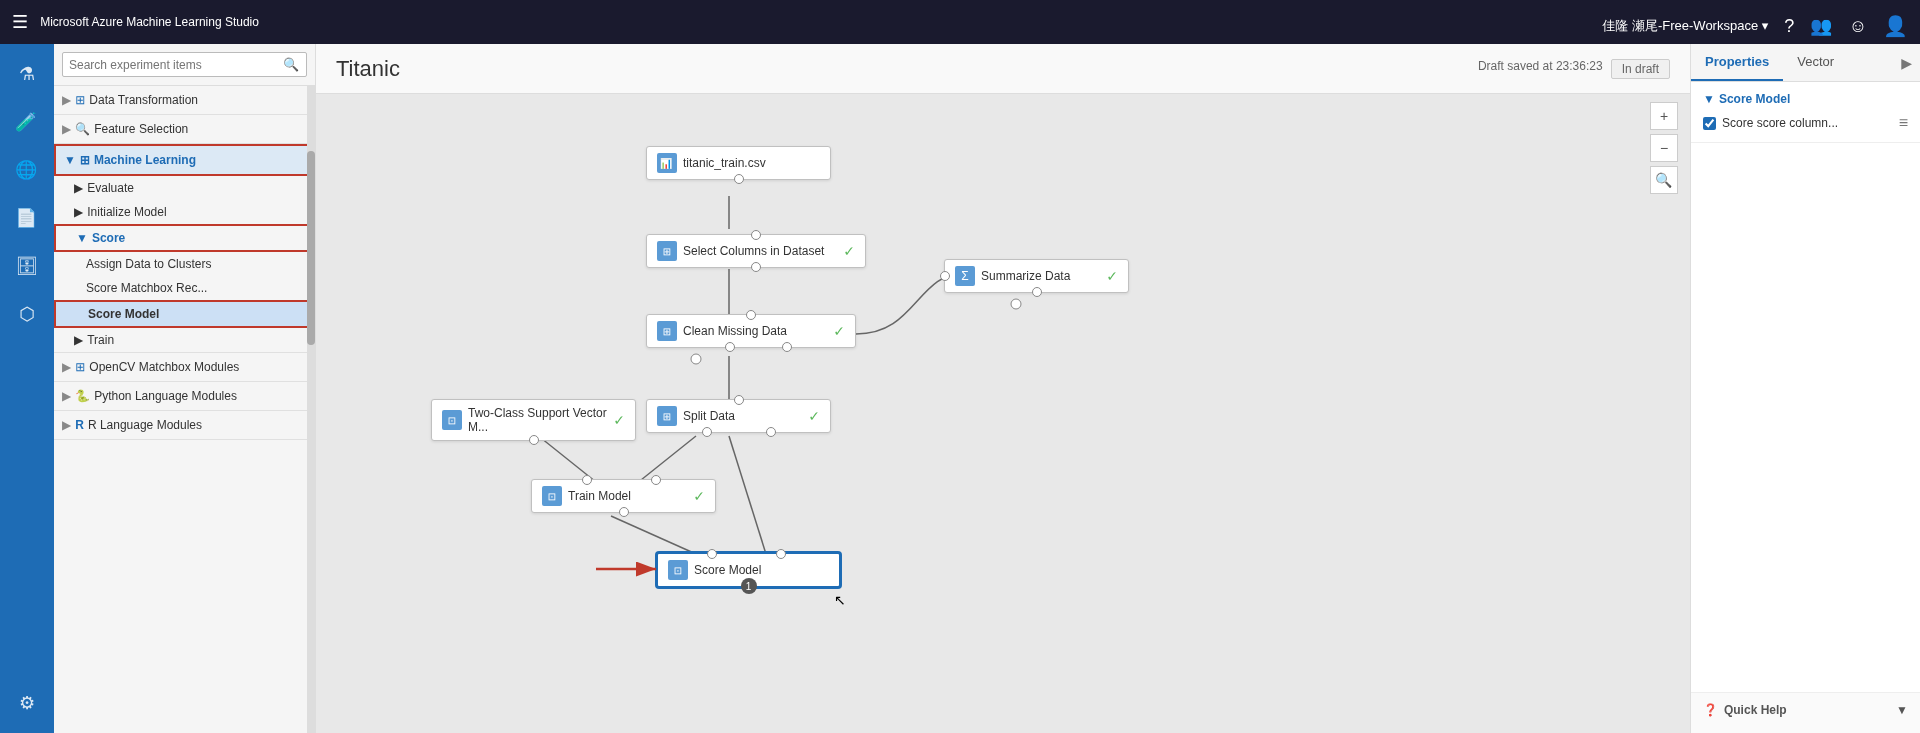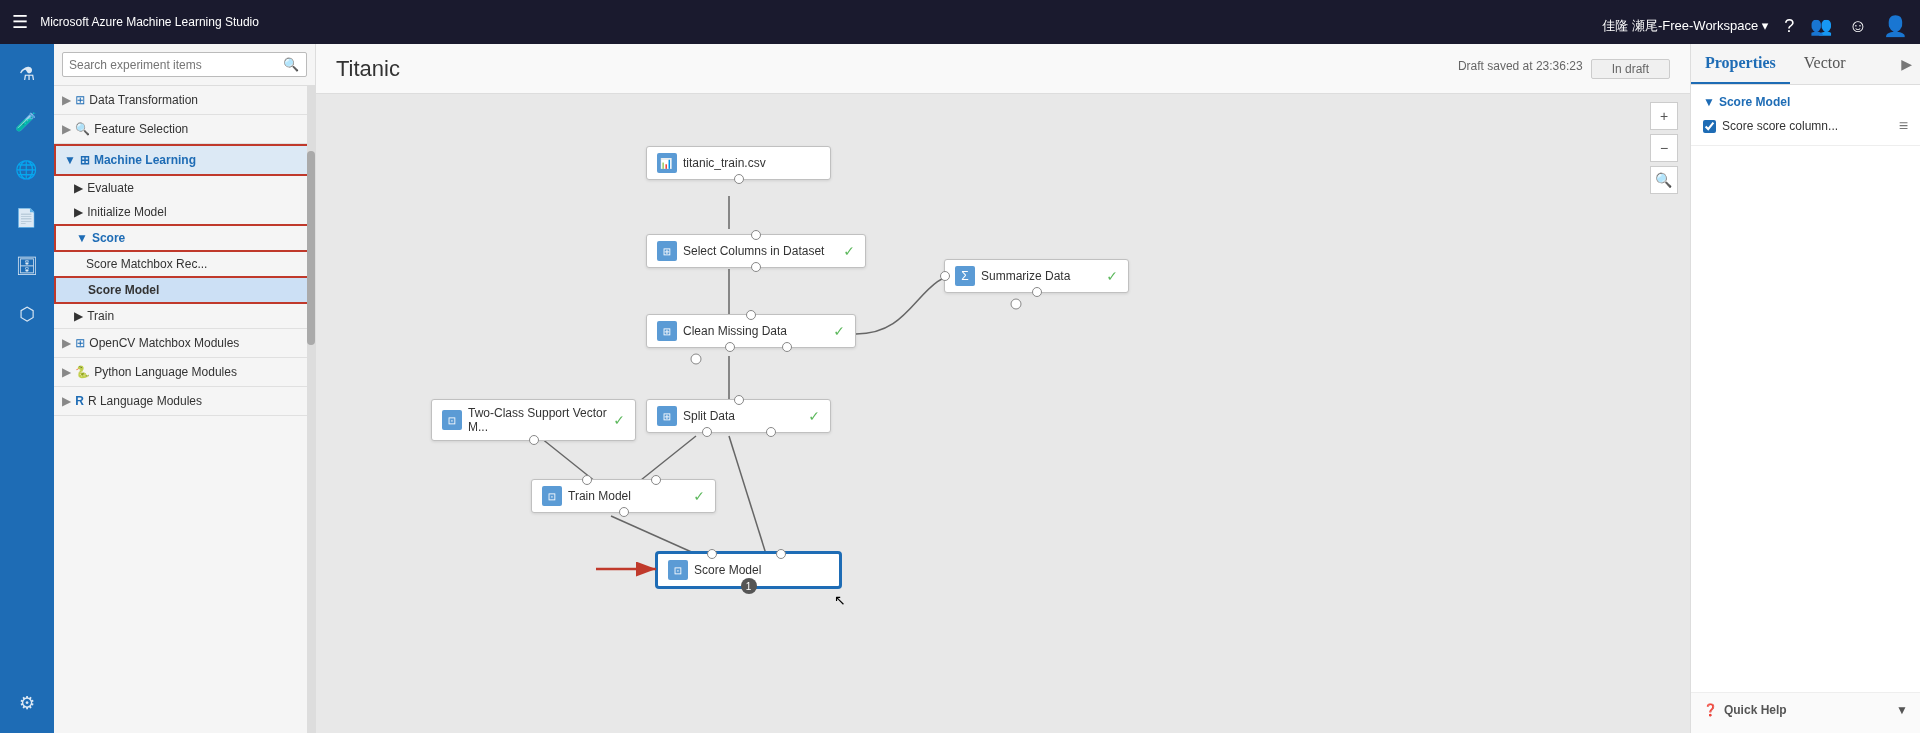--- a/index.html
+++ b/index.html
@@ -147,21 +147,21 @@
       display: flex;
       align-items: center;
       justify-content: space-between;
       height: 50px;
     }
     .canvas-title { font-size: 22px; font-weight: 300; color: #333; }
     .canvas-status { display: flex; gap: 8px; font-size: 12px; color: #666; }
     .status-badge {
       background: #f0f0f0;
       border: 1px solid #ccc;
-      padding: 2px 20px;
+      padding: 2px 10px;
       border-radius: 2px;
       font-size: 12px;
     }
 
     .canvas-body {
       position: relative;
       width: 100%;
       height: calc(100% - 50px);
       background: #e8e8e8;
       overflow: hidden;
@@ -278,25 +278,24 @@
       flex-direction: column;
     }
     .properties-header {
       display: flex;
       align-items: center;
       border-bottom: 1px solid #ddd;
       background: #f5f5f5;
     }
     .properties-tab {
       padding: 10px 14px;
-      font-size: 16px;
+      font-size: 13px;
       color: #555;
       cursor: pointer;
       border-bottom: 2px solid transparent;
-      font-family: Liberation Serif, serif;
     }
     .properties-tab.active {
       color: #1e6cb5;
       border-bottom: 2px solid #1e6cb5;
       font-weight: 600;
     }
     .properties-collapse {
       margin-left: auto;
       padding: 8px;
       cursor: pointer;
@@ -432,20 +431,21 @@
       <div class="module-subcategory-header">
         <span>▶</span>
         <span>Initialize Model</span>
       </div>
 
       <div>
         <div class="module-subcategory-header expanded" style="border:2px solid #c0392b;">
           <span>▼</span>
           <span>Score</span>
         </div>
+        <div class="module-item">Assign Data to Clusters</div>
         <div class="module-item">Score Matchbox Rec...</div>
         <div class="module-item active">Score Model</div>
       </div>
 
       <div class="module-subcategory-header">
         <span>▶</span>
         <span>Train</span>
       </div>
     </div>
 

